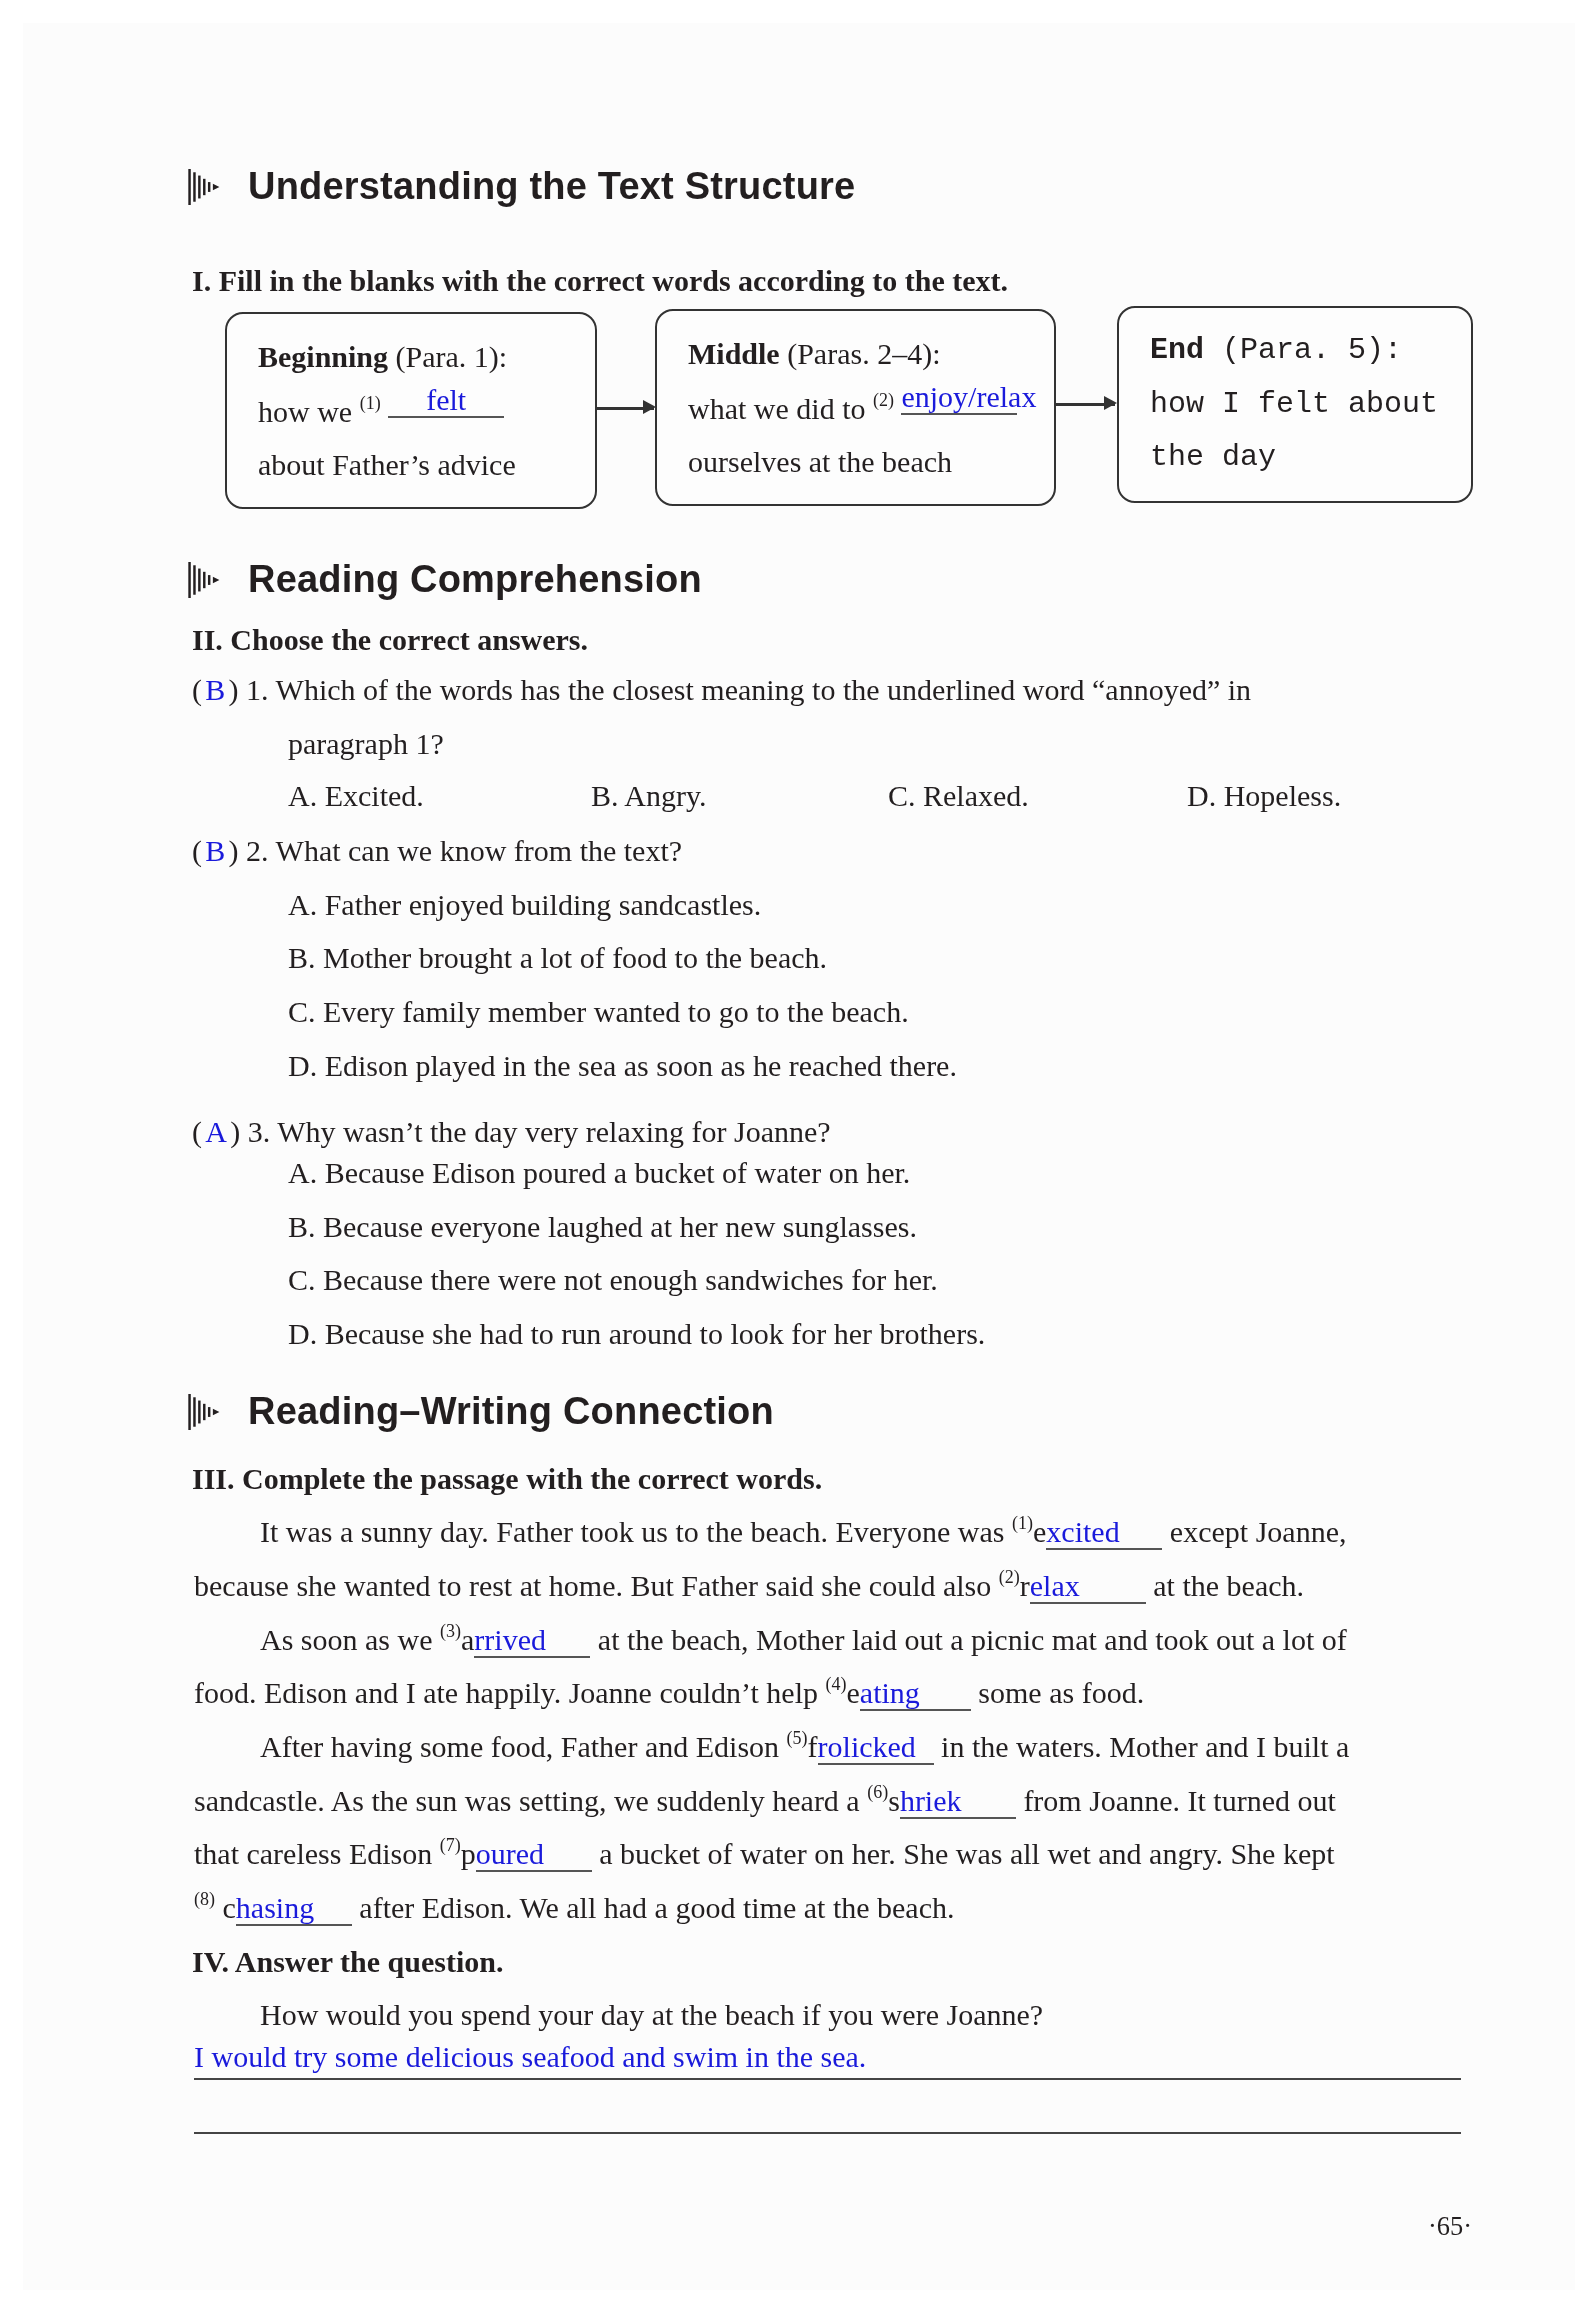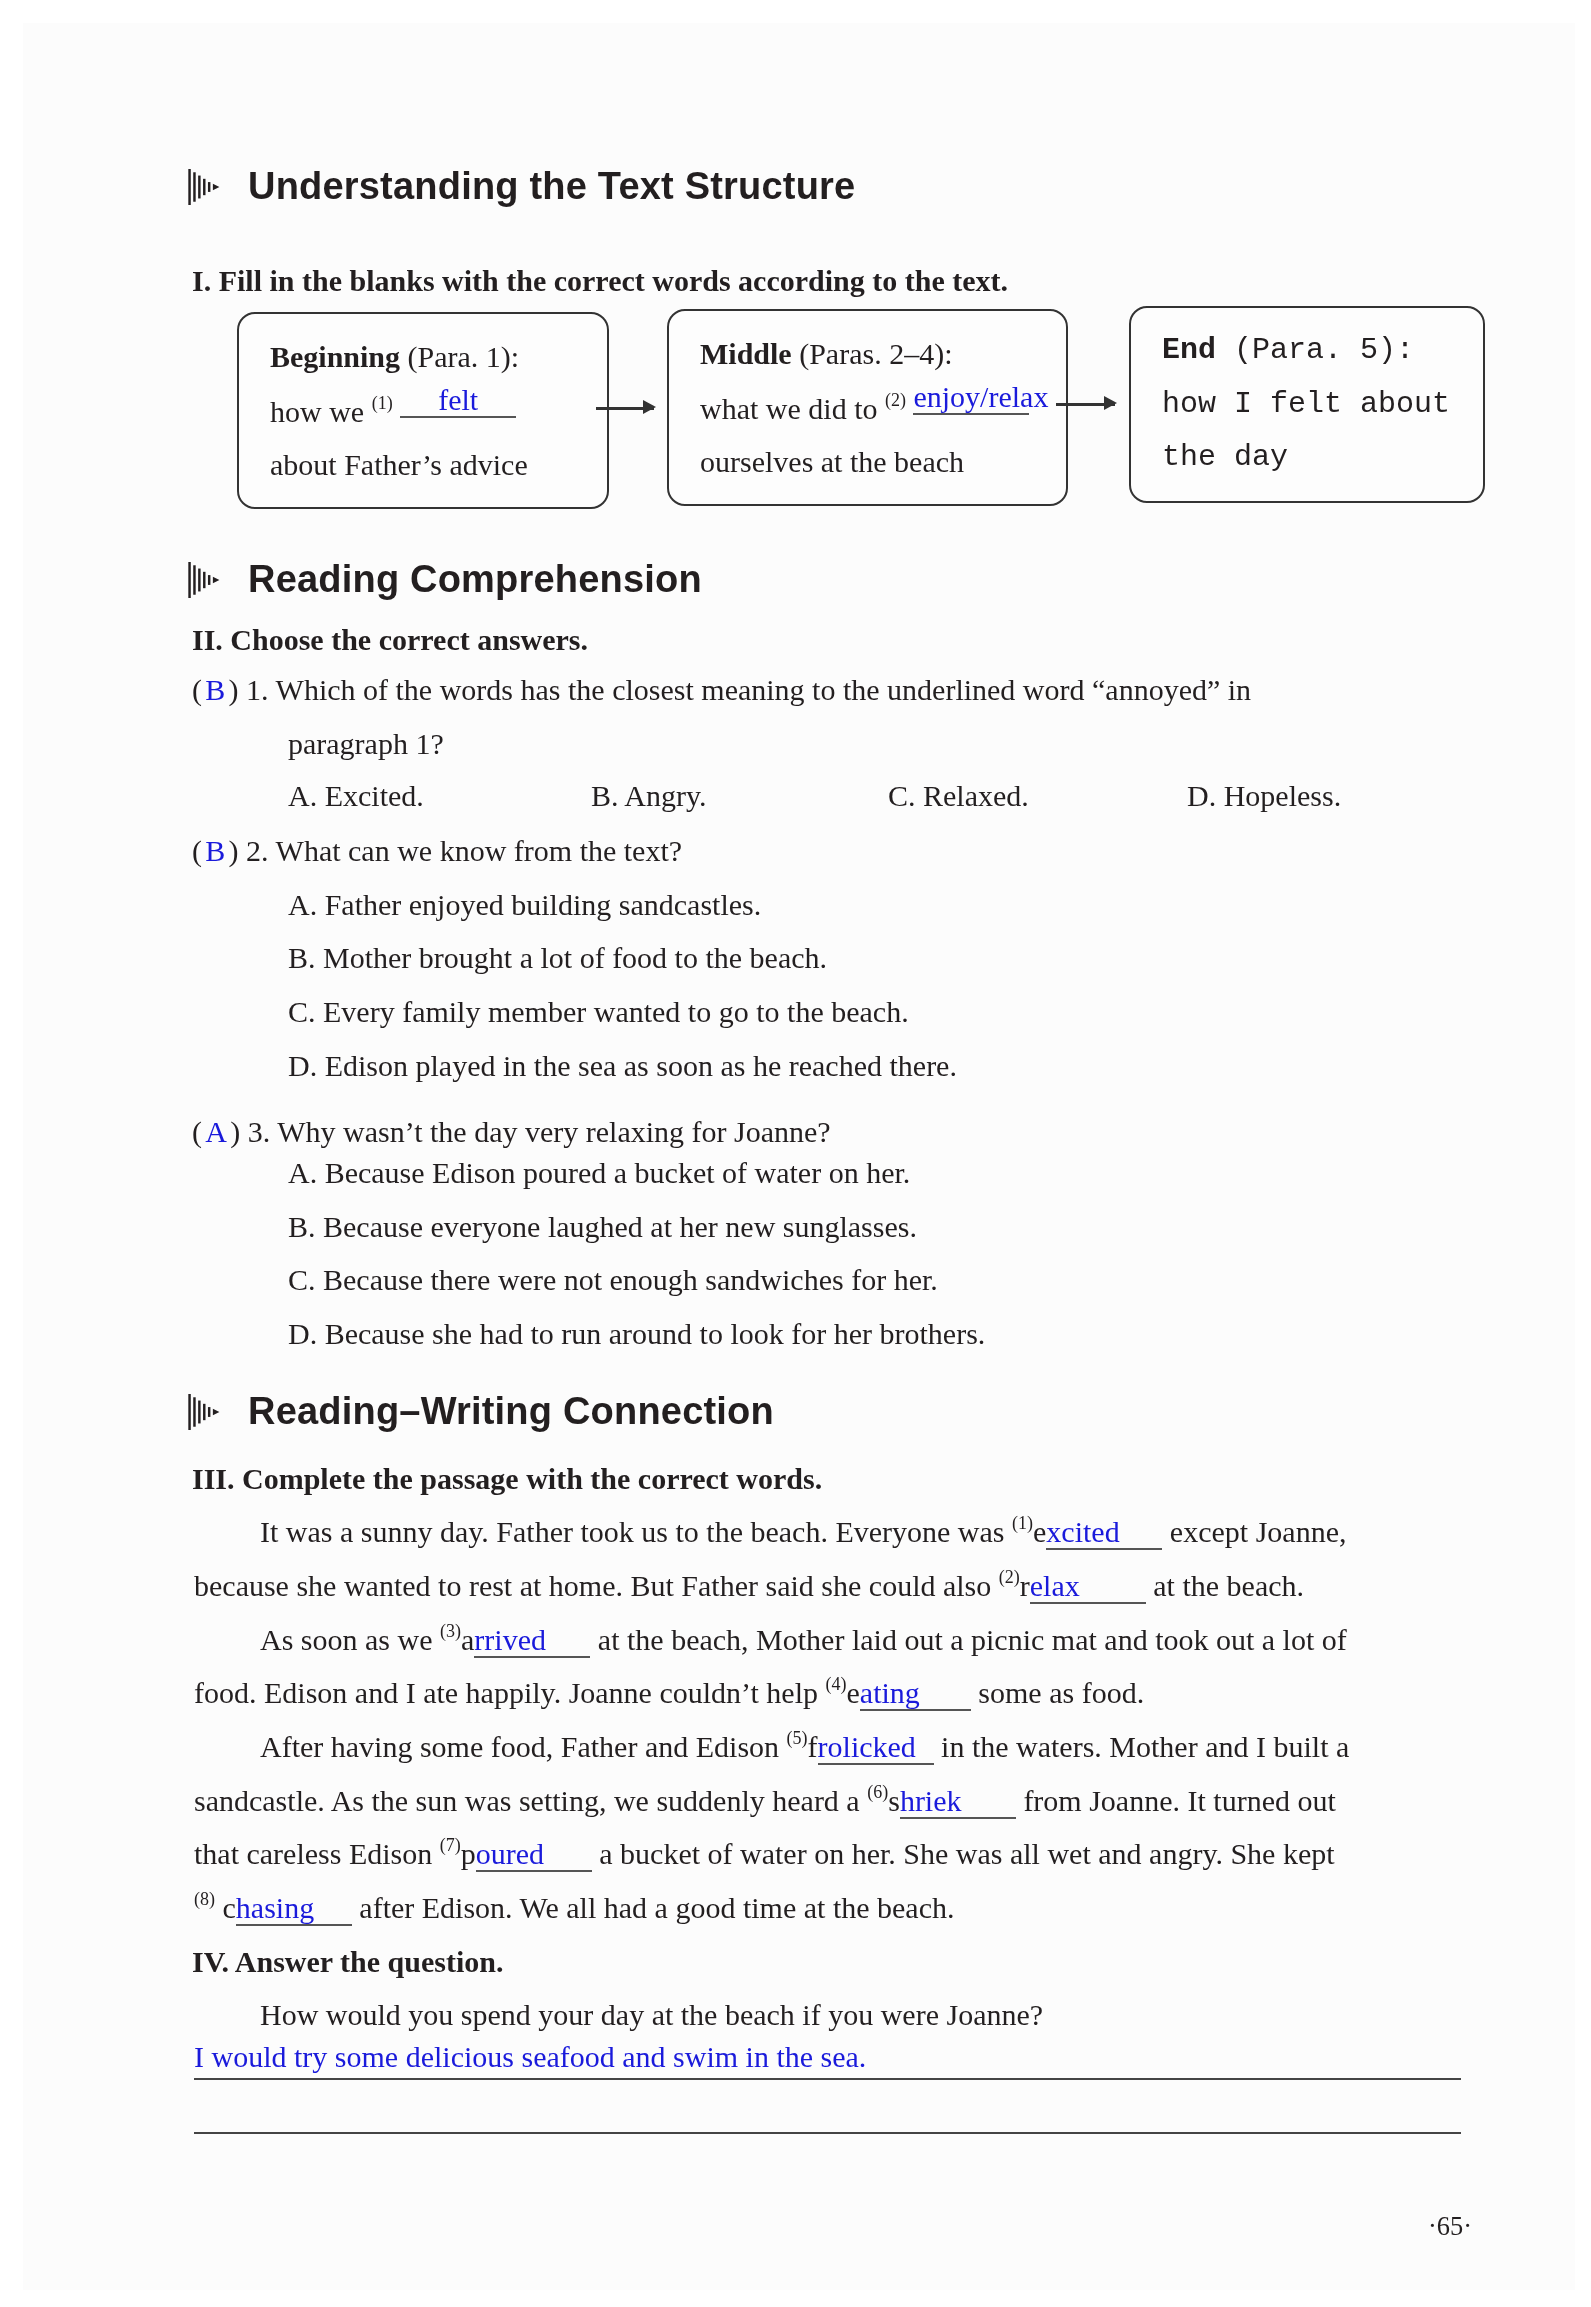--- a/index.html
+++ b/index.html
@@ -17,21 +17,21 @@
     font-family:"Liberation Sans", sans-serif; font-weight:bold;
     font-size:38px; color:#231f20; letter-spacing:0.2px;
   }
   .sec-icon { width:35px; height:36px; margin-right:25px; display:inline-block; }
   .sub-head {
     position:absolute; font-weight:bold; font-size:30px; white-space:nowrap;
   }
   .blue { color:#1a1adb; font-family:"Liberation Serif", serif; }
   .box {
     position:absolute; border:2.1px solid #333; border-radius:18px;
-    background:#fdfdfd; box-sizing:border-box;margin-left:12px;
+    background:#fdfdfd; box-sizing:border-box;
   }
   .box .line { position:absolute; left:31px; font-size:30px; white-space:nowrap; }
   .box b { font-weight:bold; }
   .sup { font-size:18px; vertical-align:super; position:relative; top:-1.7px; }
   .arrow { position:absolute; height:2.5px; background:#333; }
   .arrow::after {
     content:""; position:absolute; right:-1.7px; top:-6.6px;
     border-left:13.2px solid #333; border-top:7.4px solid transparent; border-bottom:7.4px solid transparent;
   }
   .blank { display:inline-block; border-bottom:2.1px solid #555; text-align:left; line-height:1.05; }

